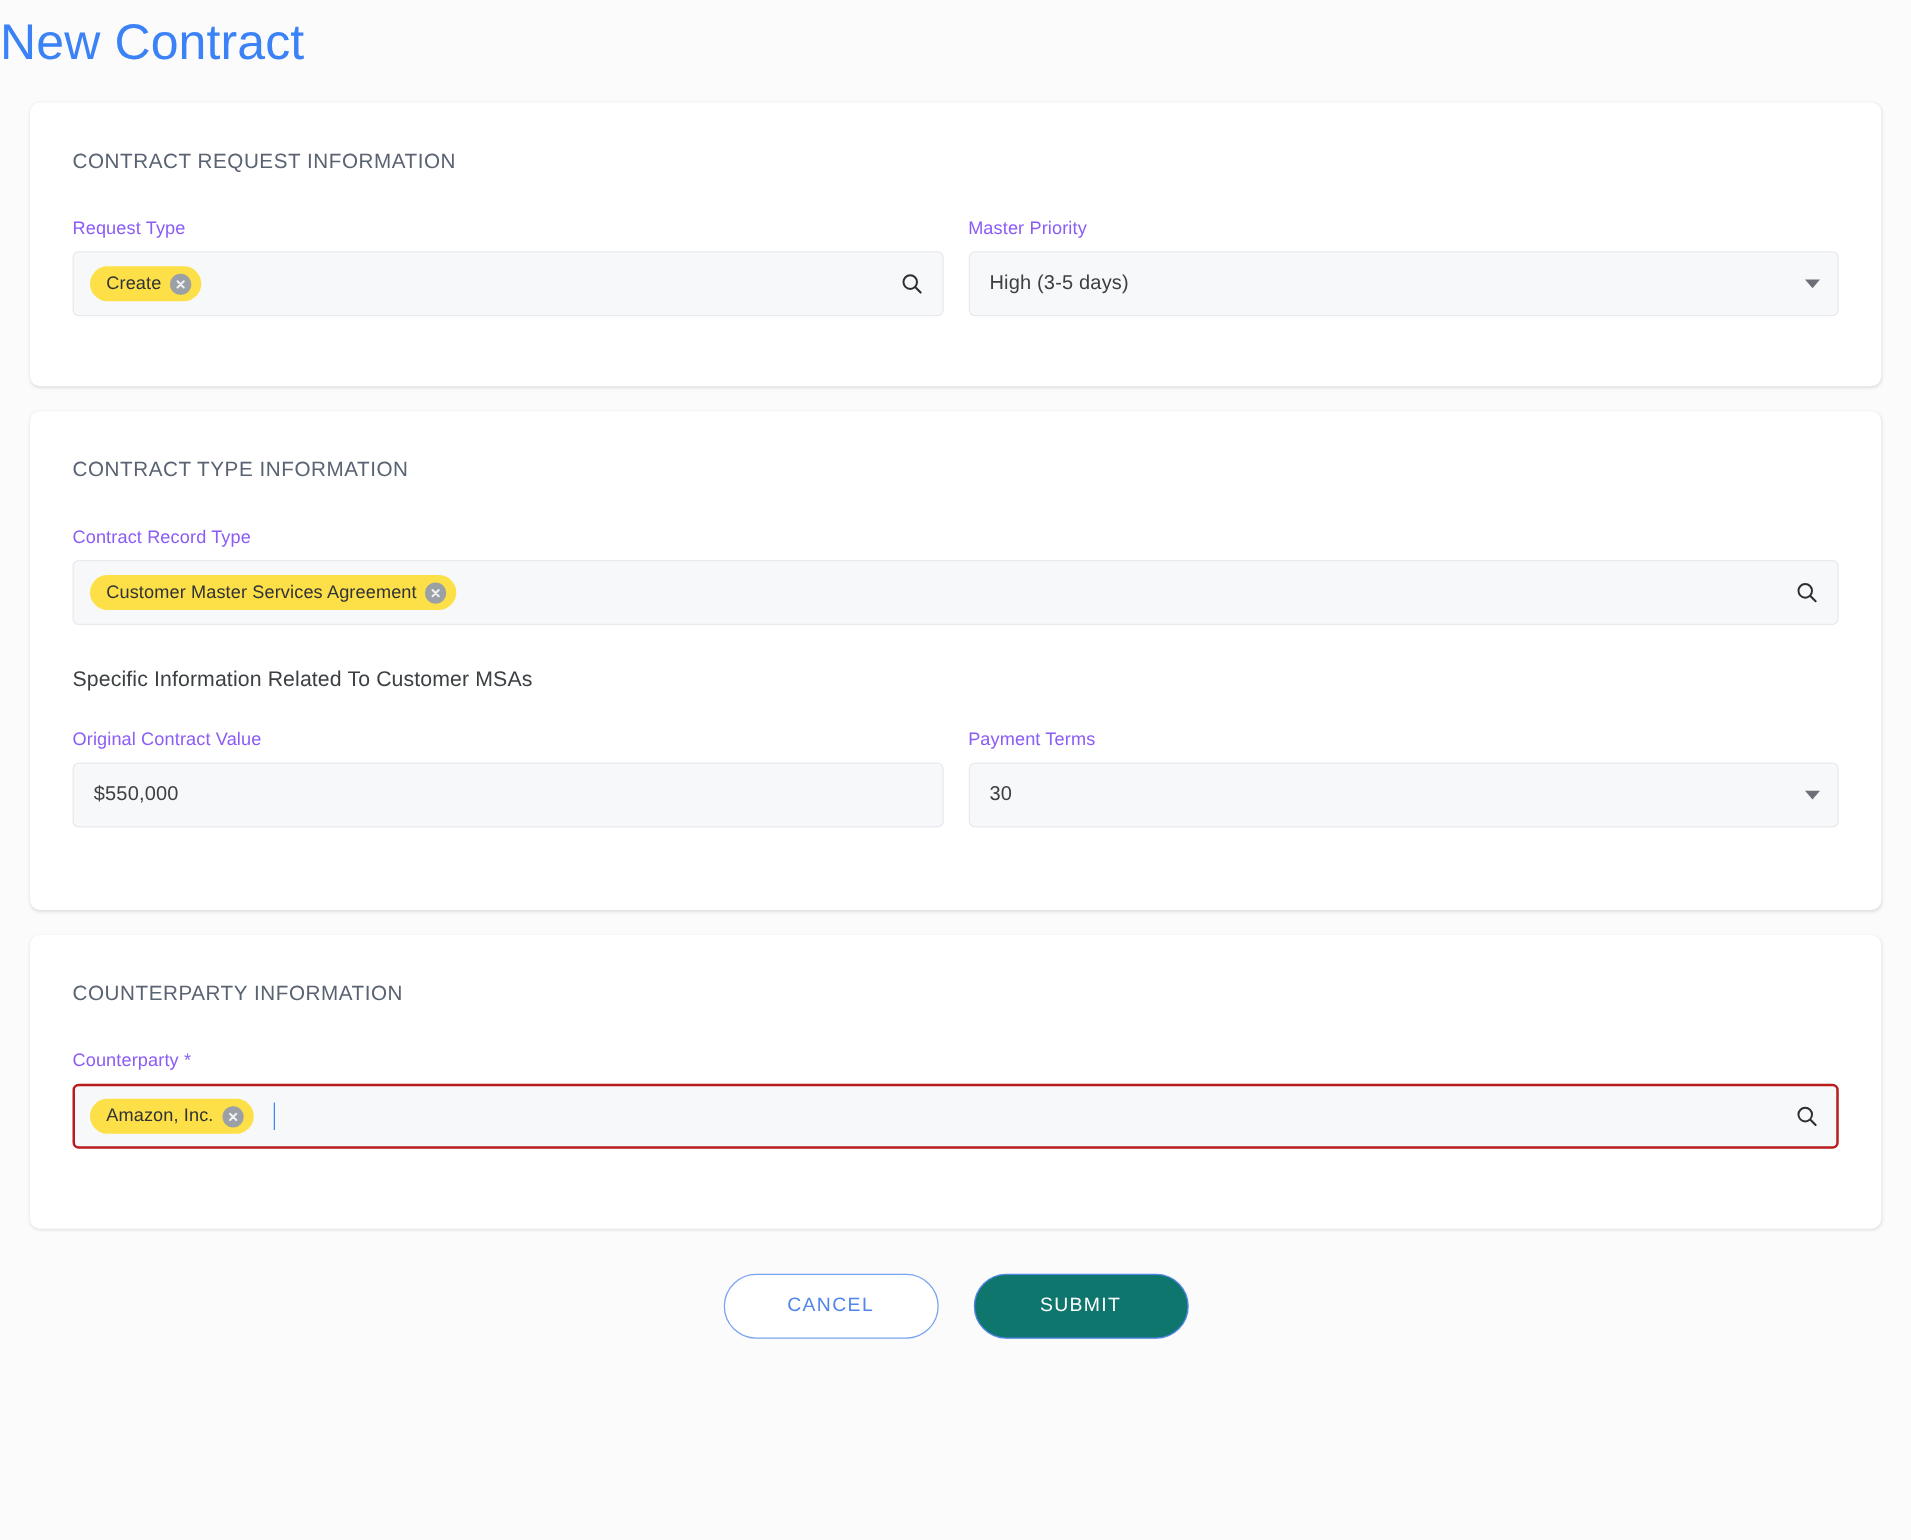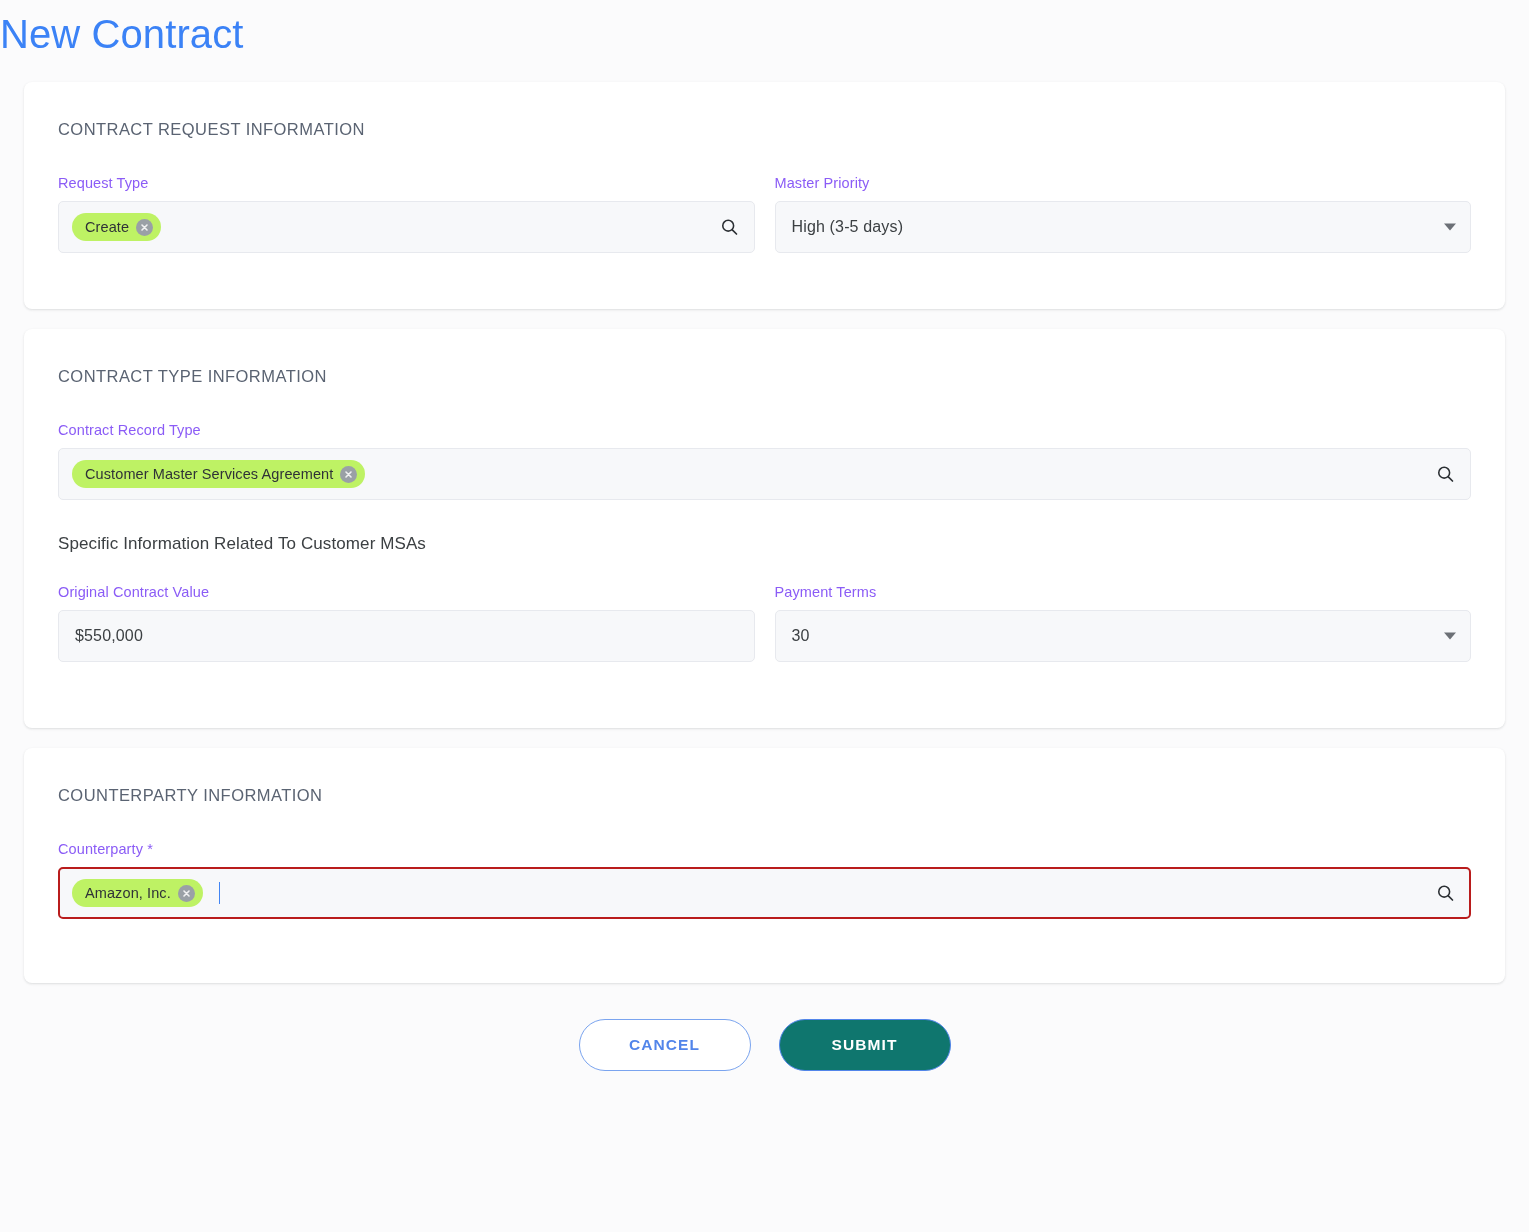--- a/index.html
+++ b/index.html
@@ -107,21 +107,21 @@
     padding-left: 12px;
   }
   .control.plain {
     padding-left: 16px;
   }
 
   
   .chip {
     display: inline-flex;
     align-items: center;
-    background: #bef264;
+    background: #fde047;
     border-radius: 16px;
     height: 28px;
     padding: 0 8px 0 13px;
     font-size: 14.5px;
     color: #2f3237;
     white-space: nowrap;
     letter-spacing: 0.1px;
   }
   .chip .chip-label { margin-right: 7px; }
   .chip-remove {
@@ -180,21 +180,21 @@
     align-items: center;
     gap: 28px;
     margin-top: 36px;
     padding-bottom: 30px;
   }
   .btn {
     border-radius: 26px;
     height: 52px;
     font-size: 15.5px;
     letter-spacing: 1.1px;
-    font-weight: 700;
+    font-weight: 400;
     cursor: pointer;
     display: inline-flex;
     align-items: center;
     justify-content: center;
     font-family: inherit;
   }
   .btn-cancel {
     width: 172px;
     background: #ffffff;
     color: #5285ea;

